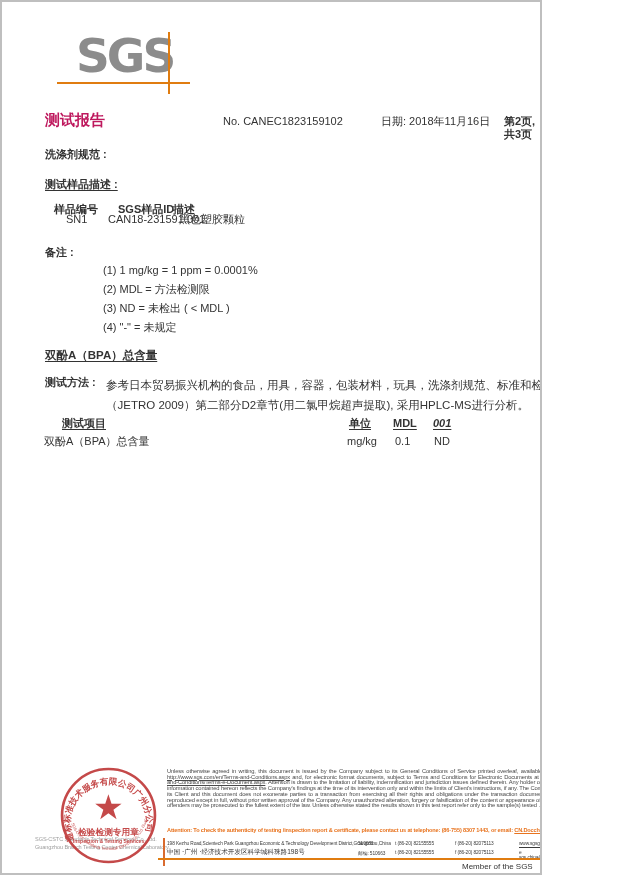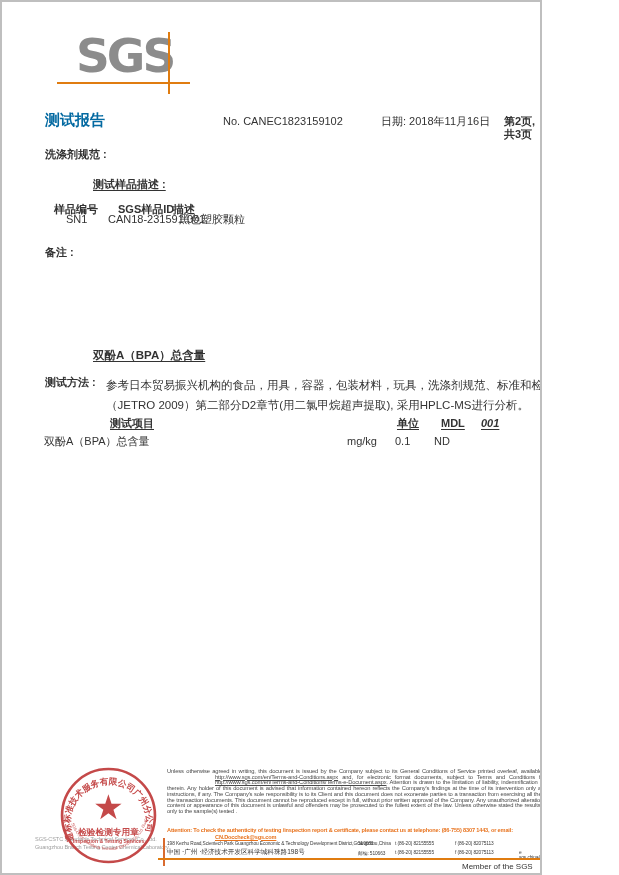--- a/index.html
+++ b/index.html
@@ -1,28 +1,28 @@
 <!DOCTYPE html>
 <html><head>
 <meta charset="utf-8">
 <style>
   html,body{margin:0;padding:0;background:#ffffff;}
   .page{position:relative;width:542px;height:875px;background:#fff;border:2px solid #bfbfbf;
         box-sizing:border-box;font-family:"Liberation Sans","DejaVu Sans",sans-serif;color:#333;overflow:hidden;}
   .abs{position:absolute;}
   .b{font-weight:700;}
-  .u{text-decoration:underline;text-underline-offset:2px;margin-left:48px;}
+  .u{text-decoration:underline;text-underline-offset:2px;}
   .t11{font-size:11px;line-height:13px;color:#333;}
   
   .logo-text{left:74px;top:30px;font-size:47px;line-height:47px;font-weight:700;color:#8c8c8c;
              letter-spacing:-3px;font-family:"DejaVu Sans",sans-serif;}
   .logo-hline{left:55px;top:80px;width:133px;height:2px;background:#e07c10;}
   .logo-vline{left:166px;top:30px;width:2px;height:62px;background:#e07c10;}
   
-  .doc-title{left:43px;top:109px;font-size:15px;font-weight:700;color:#0369a1;}
+  .doc-title{left:43px;top:109px;font-size:15px;font-weight:700;color:#be185d;}
   .report-no{left:221px;top:113px;}
   .report-date{left:379px;top:113px;}
   .page-info{left:502px;top:113px;font-weight:bold;}
   
   .results-label{left:43px;top:146px;}
   .sample-heading{left:43px;top:176px;}
   .sc1{left:52px;} .sc2{left:116px;} .sc3{left:171px;}
   .sh{top:201px;} .sv{top:211px;text-align:center;}
   .sv1{left:64px;} .sv2{left:106px;} .sv3{left:177px;}
   .remarks-heading{left:43px;top:244px;}
@@ -68,20 +68,26 @@
 
   <div class="abs t11 b u sample-heading">测试样品描述 :</div>
   <div class="abs t11 b sh sc1">样品编号</div>
   <div class="abs t11 b sh sc2">SGS样品ID</div>
   <div class="abs t11 b sh sc3">描述</div>
   <div class="abs t11 sv sv1">SN1</div>
   <div class="abs t11 sv sv2">CAN18-231591.001</div>
   <div class="abs t11 sv sv3">黑色塑胶颗粒</div>
 
   <div class="abs t11 b remarks-heading">备注 :</div>
+  <div class="abs remarks-list">
+    <div>(1) 1 mg/kg = 1 ppm = 0.0001%</div>
+    <div>(2) MDL = 方法检测限</div>
+    <div>(3) ND = 未检出 ( &lt; MDL )</div>
+    <div>(4) "-" = 未规定</div>
+  </div>
 
   <div class="abs b u bpa-heading">双酚A（BPA）总含量</div>
   <div class="abs t11 b method-label">测试方法 :</div>
   <div class="abs method-text">参考日本贸易振兴机构的食品，用具，容器，包装材料，玩具，洗涤剂规范、标准和检测方法（JETRO 2009）第二部分D2章节(用二氯甲烷超声提取), 采用HPLC-MS进行分析。</div>
 
   <div class="abs t11 b u rt-head rt-item-h">测试项目</div>
   <div class="abs t11 b u rt-head rt-unit">单位</div>
   <div class="abs t11 b u rt-head rt-mdl">MDL</div>
   <div class="abs t11 b u italic rt-head rt-smp">001</div>
   <div class="abs t11 rt-row rt-item">双酚A（BPA）总含量</div>

